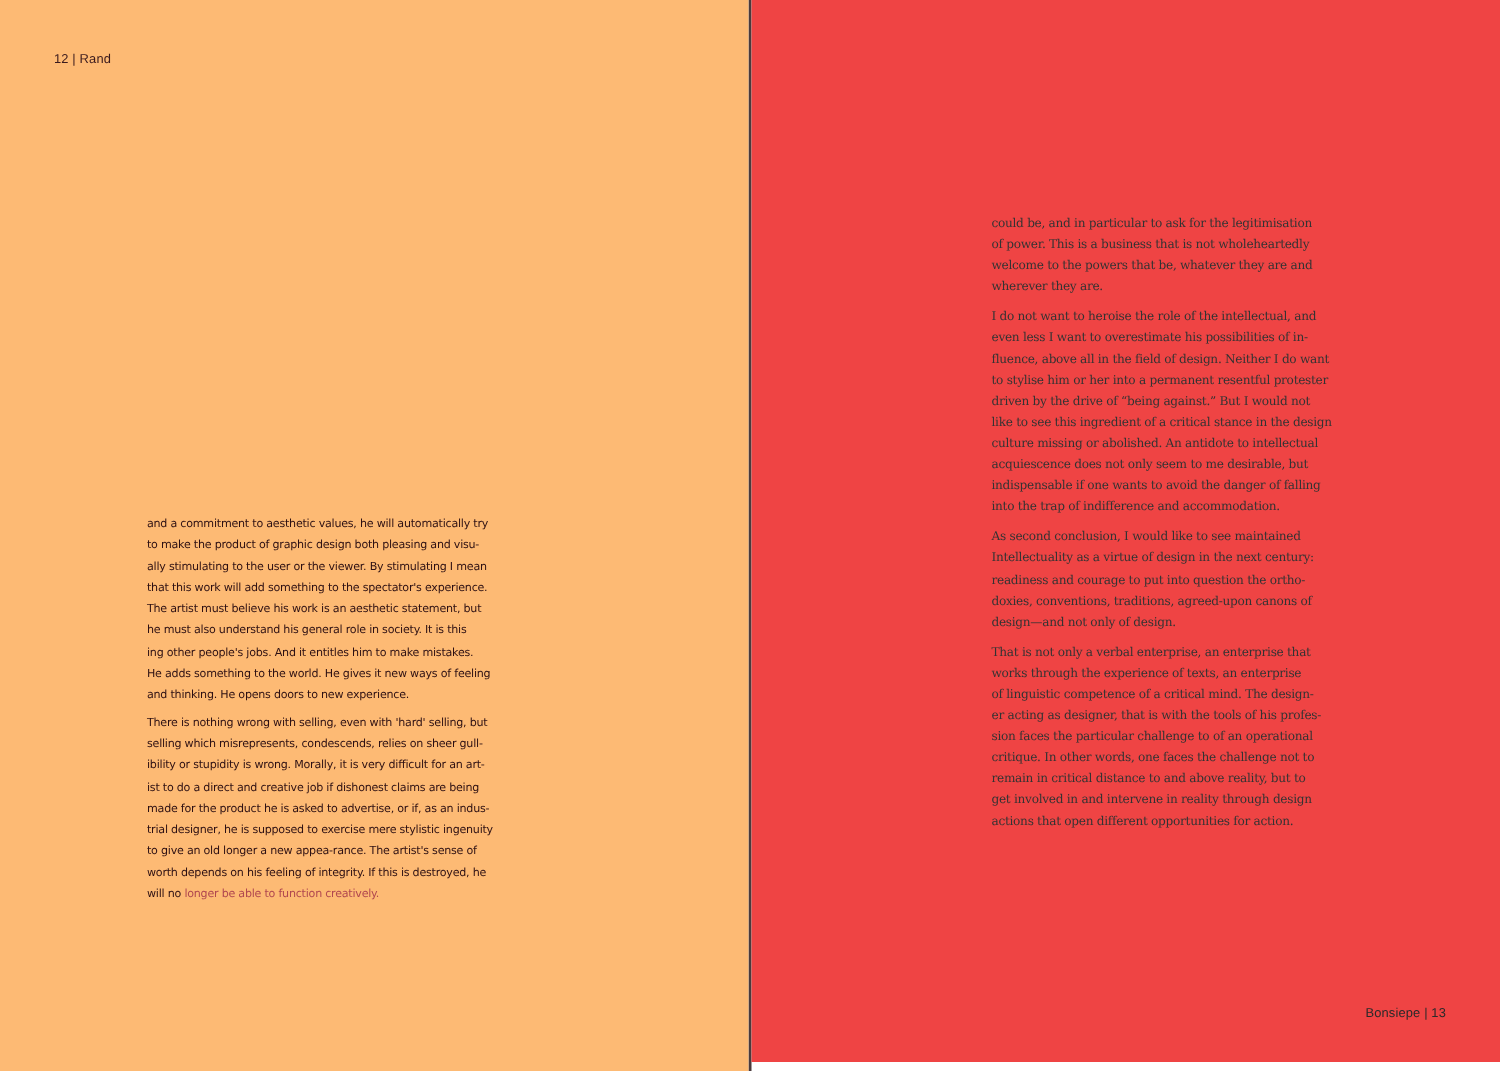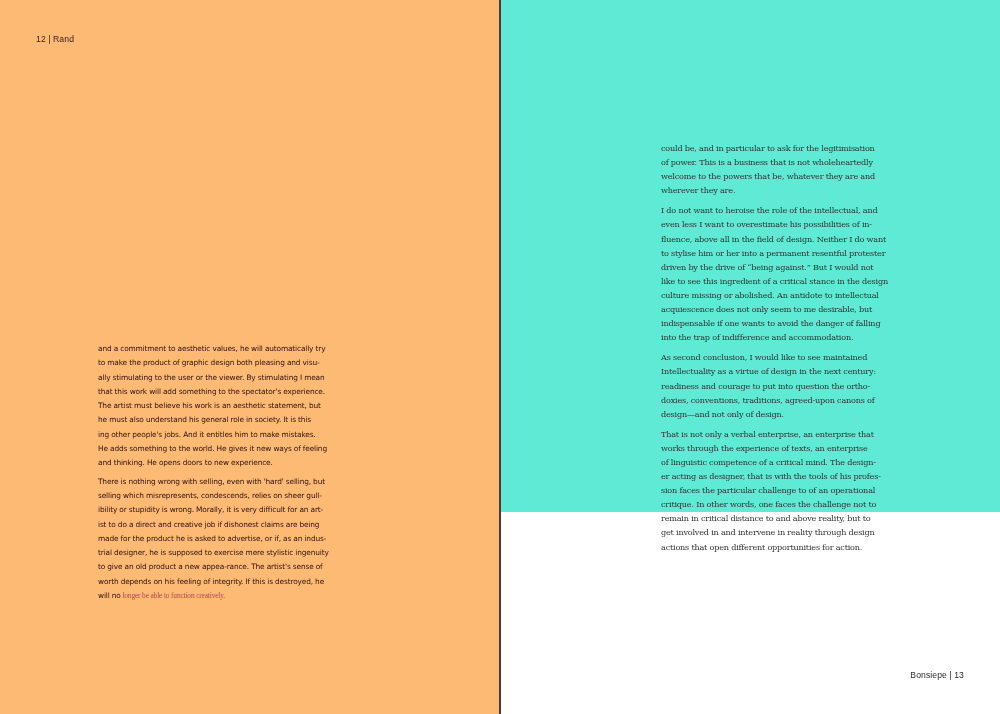--- a/index.html
+++ b/index.html
@@ -22,22 +22,22 @@
       background: #fdba74;
     }
     .gutter {
       width: 2px;
       height: 714px;
       background: #4a3a3c;
     }
     .page-right {
       position: relative;
       width: 499px;
-      height: 512px;
-      background: #5eead4;
+      height: 708px;
+      background: #ef4444;
     }
     .folio-left {
       position: absolute;
       left: 36px;
       top: 34px;
       font-family: "Liberation Sans", sans-serif;
       font-size: 8.6px;
       color: #3a1a1d;
       letter-spacing: 0.1px;
     }
@@ -57,21 +57,21 @@
       top: 300px;
       width: 246px;
       font-family: "DejaVu Sans", sans-serif;
       font-size: 7.4px;
       line-height: 14.3px;
       color: #2d1013;
       letter-spacing: -0.15px;
       margin-top: 42px;
     }
     .col-left p { margin-bottom: 4px; }
-    .col-left .faded { color: #b0474f; font-family: Liberation Serif, serif; }
+    .col-left .faded { color: #b0474f; }
     .col-right {
       position: absolute;
       left: 160px;
       top: 141px;
       width: 250px;
       font-family: "DejaVu Serif", serif;
       font-size: 8.1px;
       line-height: 14.1px;
       color: #333333;
       letter-spacing: -0.2px;
@@ -99,21 +99,21 @@
         <span class="line">He adds something to the world. He gives it new ways of feeling</span>
         <span class="line">and thinking. He opens doors to new experience.</span>
       </p>
       <p>
         <span class="line">There is nothing wrong with selling, even with 'hard' selling, but</span>
         <span class="line">selling which misrepresents, condescends, relies on sheer gull-</span>
         <span class="line">ibility or stupidity is wrong. Morally, it is very difficult for an art-</span>
         <span class="line">ist to do a direct and creative job if dishonest claims are being</span>
         <span class="line">made for the product he is asked to advertise, or if, as an indus-</span>
         <span class="line">trial designer, he is supposed to exercise mere stylistic ingenuity</span>
-        <span class="line">to give an old product a new appea-rance. The artist's sense of</span>
+        <span class="line">to give an old longer a new appea-rance. The artist's sense of</span>
         <span class="line">worth depends on his feeling of integrity. If this is destroyed, he</span>
         <span class="line"><span>will no</span><span class="faded"> longer be able to function creatively.</span></span>
       </p>
     </div>
   </div>
 
   <div class="gutter"></div>
 
   <div class="page-right">
     <div class="col-right">

